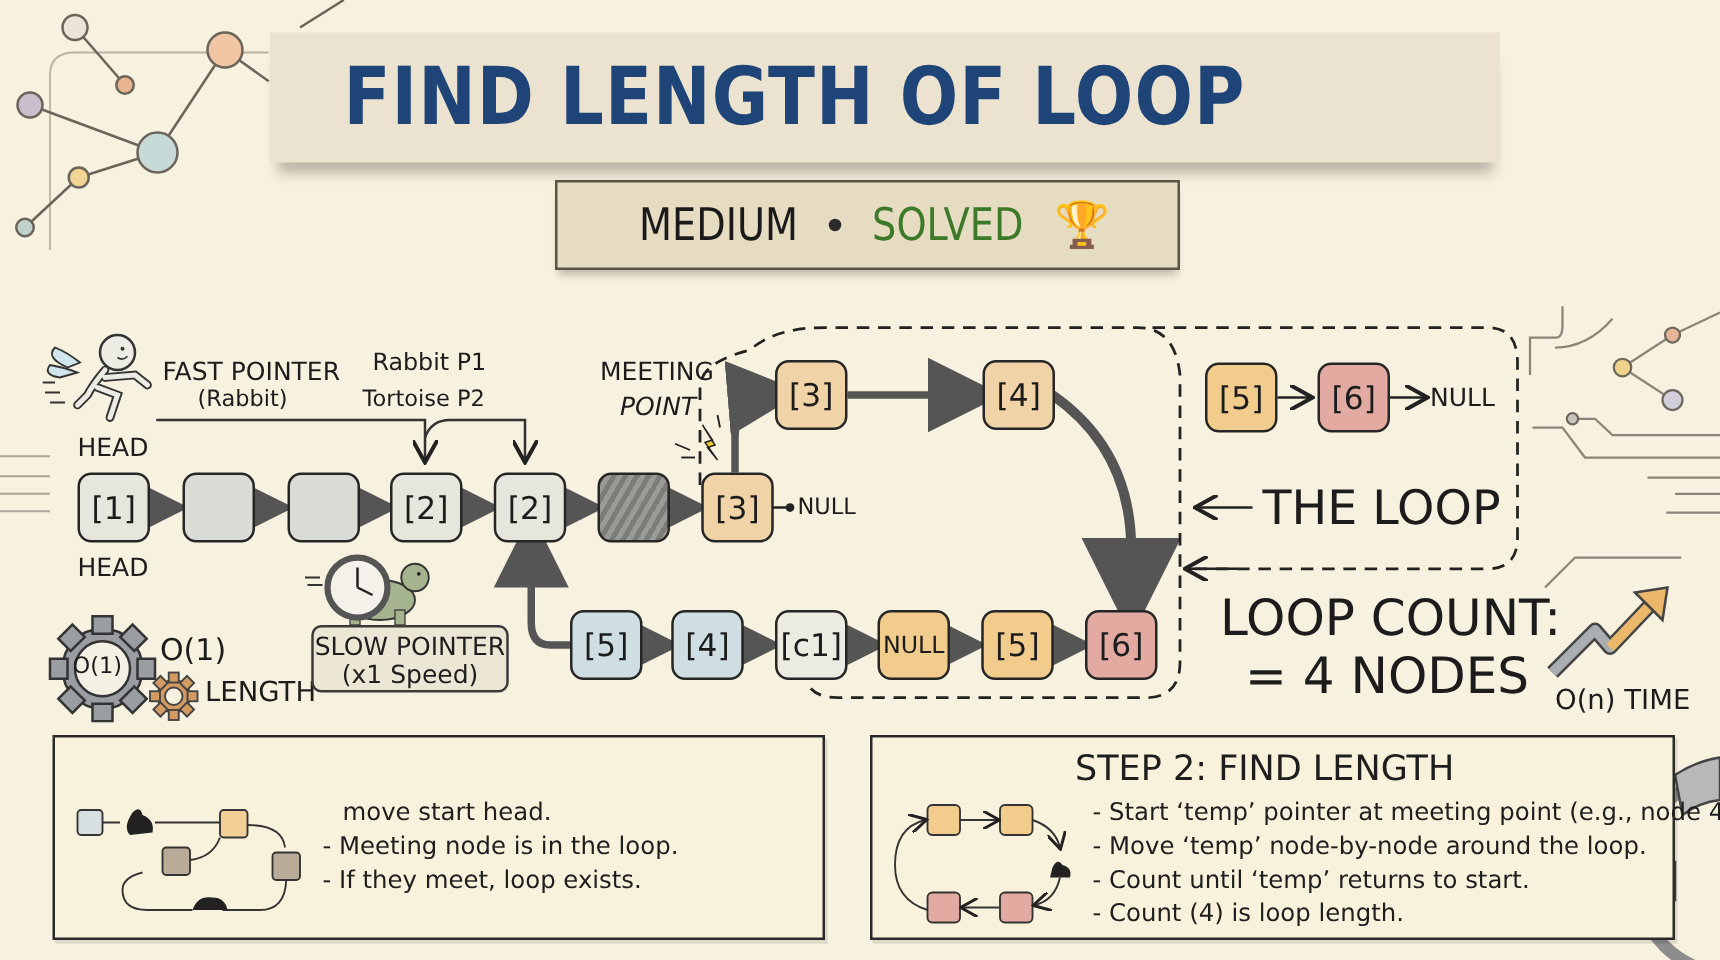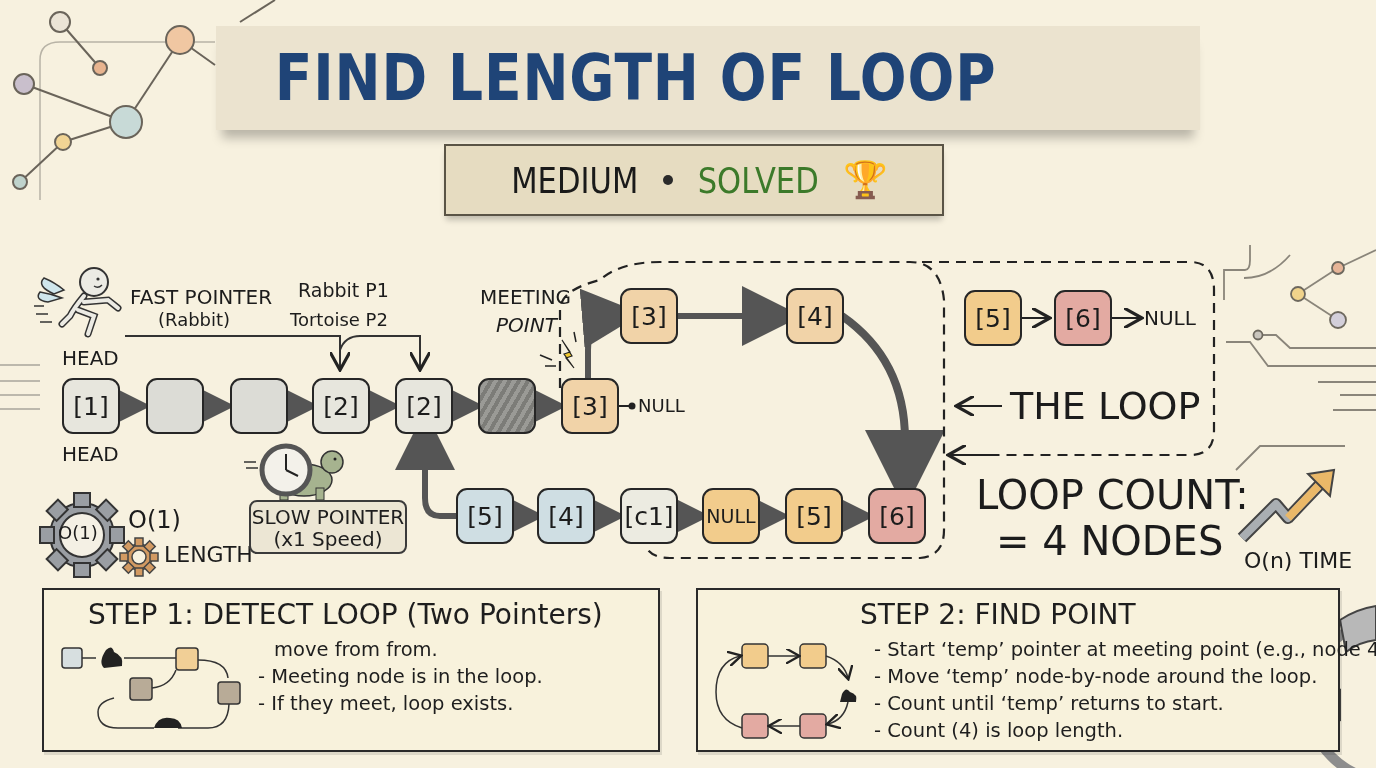--- a/index.html
+++ b/index.html
@@ -313,44 +313,43 @@
       <line x1="4" y1="22" x2="16" y2="22"></line>
       <line x1="6" y1="28" x2="18" y2="28"></line>
     </g>
 </svg>
 <div class="abs speech">
   <div>SLOW POINTER</div>
   <div>(x1 Speed)</div>
 </div>
 
 <div class="step-box" style="left:42px;top:588px;width:618px;height:164px;">
-  <div class="step-title" style="left:44px;top:8px;">STEP 1: DETECT LOOP (Two Pointers)</div>
   <svg class="abs" style="left:14px;top:52px;width:200px;height:100px" viewBox="0 0 200 100">
     <rect x="4" y="6" width="20" height="20" rx="3" fill="#d7dfe0" stroke="#333" stroke-width="1.5"></rect>
     <line x1="24" y1="16" x2="38" y2="16" stroke="#333" stroke-width="1.5"></line>
     <path d="M48 8 Q54 2 56 10 Q66 14 64 24 L46 26 Q40 20 48 8 Z" fill="#222"></path>
     <line x1="66" y1="16" x2="118" y2="16" stroke="#333" stroke-width="1.5"></line>
     <rect x="118" y="6" width="22" height="22" rx="3" fill="#f1cf96" stroke="#333" stroke-width="1.5"></rect>
     <path d="M140 18 Q168 18 170 36" stroke="#333" stroke-width="1.5" fill="none"></path>
     <rect x="160" y="40" width="22" height="22" rx="3" fill="#b8ab97" stroke="#333" stroke-width="1.5"></rect>
     <path d="M171 62 Q170 86 150 86 H120" stroke="#333" stroke-width="1.5" fill="none"></path>
     <path d="M96 86 Q100 74 112 76 Q122 76 124 86 Z" fill="#222"></path>
     <path d="M96 86 H60 Q40 86 40 70 Q40 60 56 56" stroke="#333" stroke-width="1.5" fill="none"></path>
     <rect x="72" y="36" width="22" height="22" rx="3" fill="#b8ab97" stroke="#333" stroke-width="1.5"></rect>
     <path d="M94 46 Q112 44 118 28" stroke="#333" stroke-width="1.5" fill="none"></path>
   </svg>
   <div class="step-lines" style="left:214px;top:46px;">
-    <div style="padding-left:16px">  move from from.</div>
+    <div style="padding-left:16px">  move start head.</div>
     <div>- Meeting node is in the loop.</div>
     <div>- If they meet, loop exists.</div>
   </div>
 </div>
 
 <div class="step-box" style="left:696px;top:588px;width:644px;height:164px;">
-  <div class="step-title" style="left:162px;top:8px;">STEP 2: FIND POINT</div>
+  <div class="step-title" style="left:162px;top:8px;">STEP 2: FIND LENGTH</div>
   <svg class="abs" style="left:10px;top:46px;width:160px;height:110px" viewBox="0 0 160 110">
     <rect x="34" y="8" width="26" height="24" rx="4" fill="#f2cc8c" stroke="#333" stroke-width="1.5"></rect>
     <rect x="92" y="8" width="26" height="24" rx="4" fill="#f2cc8c" stroke="#333" stroke-width="1.5"></rect>
     <rect x="34" y="78" width="26" height="24" rx="4" fill="#e3aaa2" stroke="#333" stroke-width="1.5"></rect>
     <rect x="92" y="78" width="26" height="24" rx="4" fill="#e3aaa2" stroke="#333" stroke-width="1.5"></rect>
     <line x1="60" y1="20" x2="90" y2="20" stroke="#333" stroke-width="1.5" marker-end="url(#thin)"></line>
     <line x1="92" y1="90" x2="62" y2="90" stroke="#333" stroke-width="1.5" marker-end="url(#thin)"></line>
     <path d="M118 20 Q136 26 140 42" stroke="#333" stroke-width="1.5" fill="none" marker-end="url(#thin)"></path>
     <path d="M140 66 Q136 84 120 88" stroke="#333" stroke-width="1.5" fill="none" marker-end="url(#thin)"></path>
     <path d="M34 92 Q8 84 8 56 Q8 26 32 20" stroke="#333" stroke-width="1.5" fill="none" marker-end="url(#thin)"></path>

